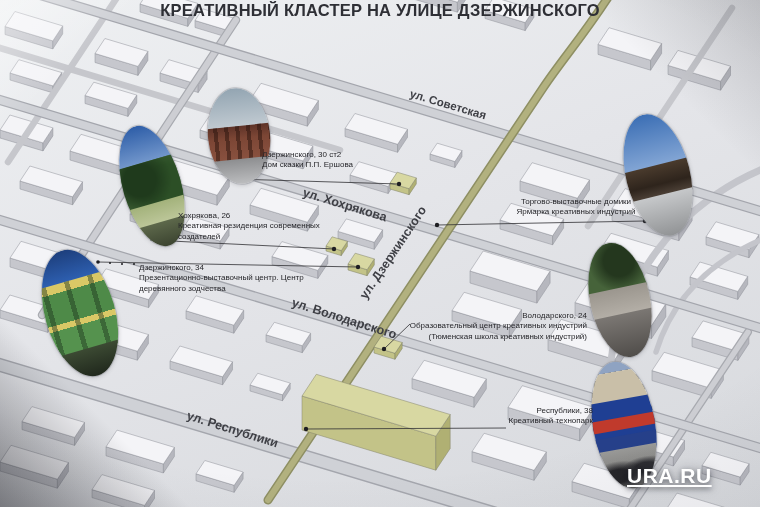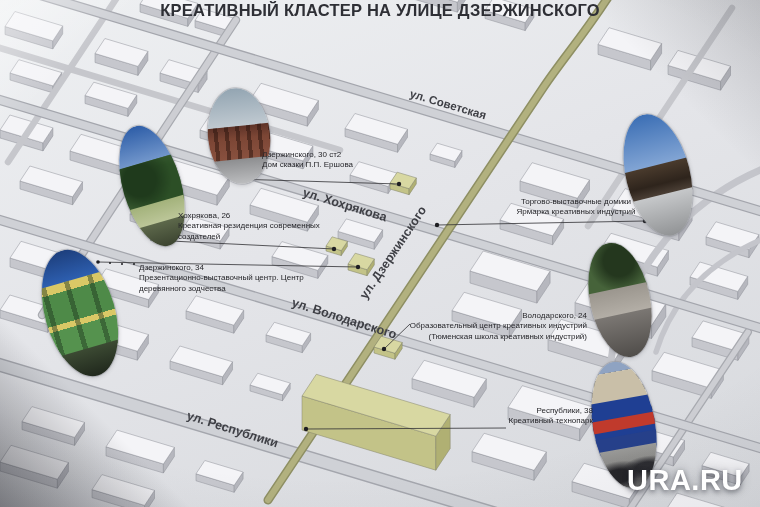--- a/index.html
+++ b/index.html
@@ -15,22 +15,23 @@
     font-size:16.5px;font-weight:bold;letter-spacing:.2px;color:#2e2f35;
     white-space:nowrap;
   }
   .mlabel{position:absolute;font-size:8px;line-height:1.3;color:#26262a;}
   .mlabel .ln{white-space:nowrap;}
   .mlabel.center{text-align:center;}
   .mlabel.right{text-align:right;}
   .mlabel.center .ln,.mlabel.right .ln{white-space:nowrap;}
   .watermark{
     position:absolute;left:627px;top:464px;
-    font-size:29px;font-weight:bold;letter-spacing:.5px;color:#ffffff;
+    font-size:21px;font-weight:bold;letter-spacing:.5px;color:#ffffff;
     text-shadow:0 2px 5px rgba(18,20,30,.5),0 0 12px rgba(18,20,30,.3);
+    text-decoration:underline;
   }
   
   .ph{position:absolute;border-radius:50%;overflow:hidden;
       box-shadow:0 0 0 1px rgba(140,143,150,.4),0 1px 4px rgba(50,52,60,.25);}
   .ph>div{position:absolute;left:-8%;width:116%;}
   
   .o1-sky{top:0;height:42%;background:linear-gradient(180deg,#93a5b2,#c2cbd2);}
   .o1-bld{top:40%;height:36%;background:
      repeating-linear-gradient(90deg,rgba(40,18,12,.5) 0 4px,rgba(0,0,0,0) 4px 11px),
      linear-gradient(180deg,#5e3328,#7c4635 35%,#8a5240);}

